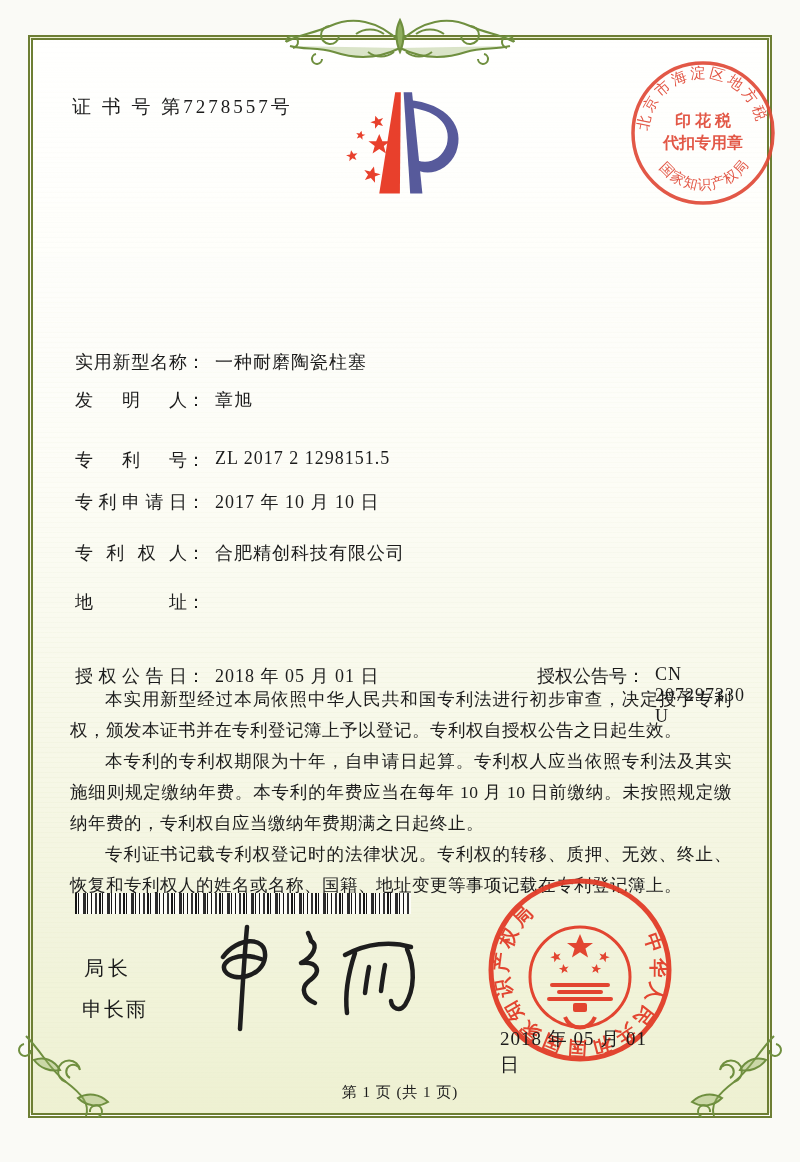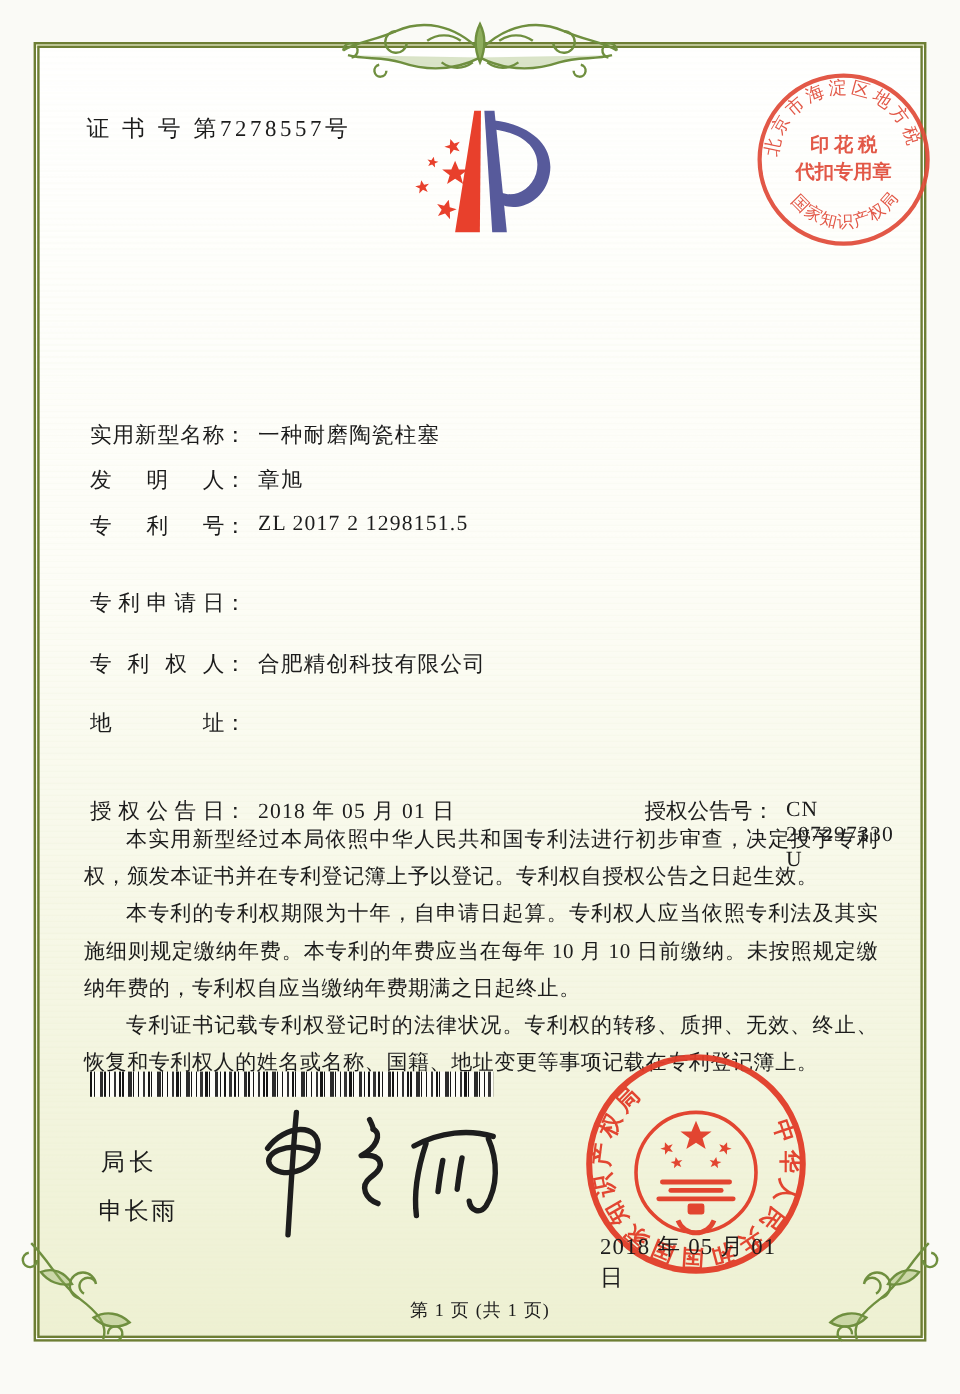--- a/index.html
+++ b/index.html
@@ -163,28 +163,29 @@
   <div class="field-row" style="top:350px;">
     <span class="field-label">实用新型名称</span>
       <span class="field-colon">：</span>
     <span class="field-value">一种耐磨陶瓷柱塞</span>
   </div>
   <div class="field-row" style="top:388px;">
     <span class="field-label">发明人</span>
       <span class="field-colon">：</span>
     <span class="field-value">章旭</span>
   </div>
-  <div class="field-row" style="top:426px;">
+  <div class="field-row" style="top:448px;">
     <span class="field-label">专利号</span>
       <span class="field-colon">：</span>
     <span class="field-value">ZL 2017 2 1298151.5</span>
   </div>
   <div class="field-row" style="top:490px;">
     <span class="field-label">专利申请日</span>
       <span class="field-colon">：</span>
+    <span class="field-value">2017 年 10 月 10 日</span>
   </div>
   <div class="field-row" style="top:541px;">
     <span class="field-label">专利权人</span>
       <span class="field-colon">：</span>
     <span class="field-value">合肥精创科技有限公司</span>
   </div>
   <div class="field-row" style="top:590px;">
     <span class="field-label">地址</span>
       <span class="field-colon">：</span>
   </div>

